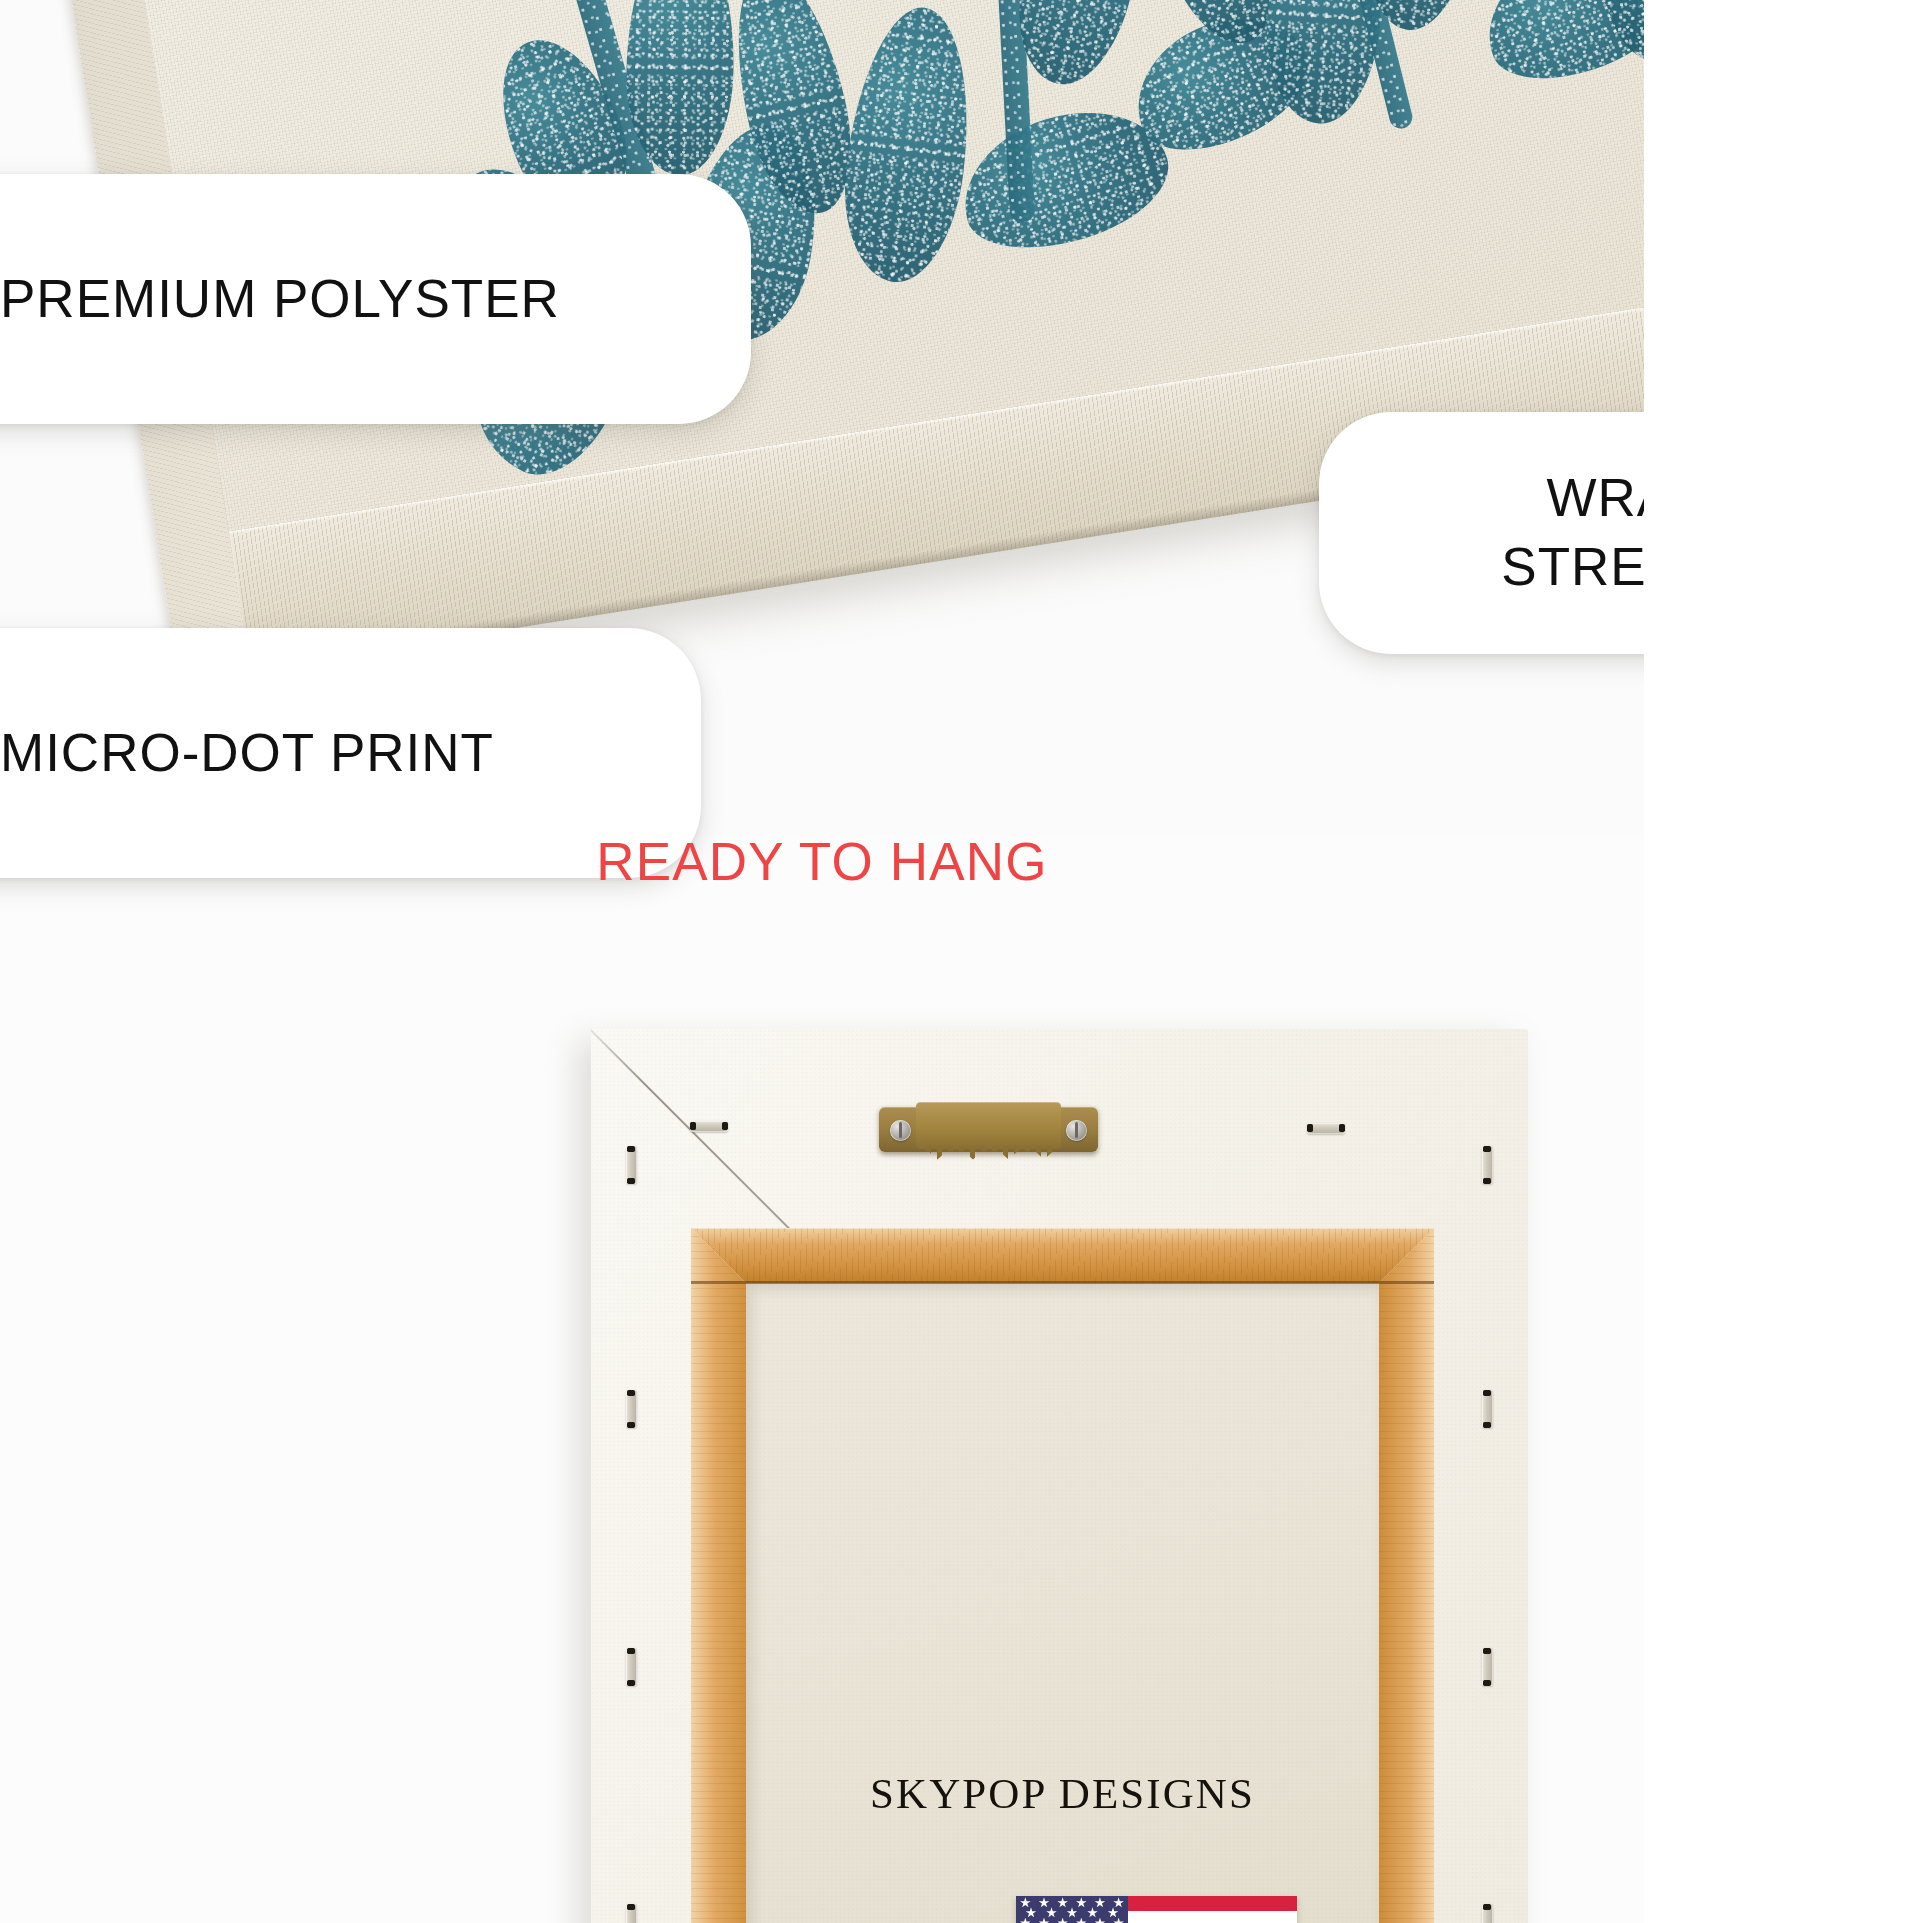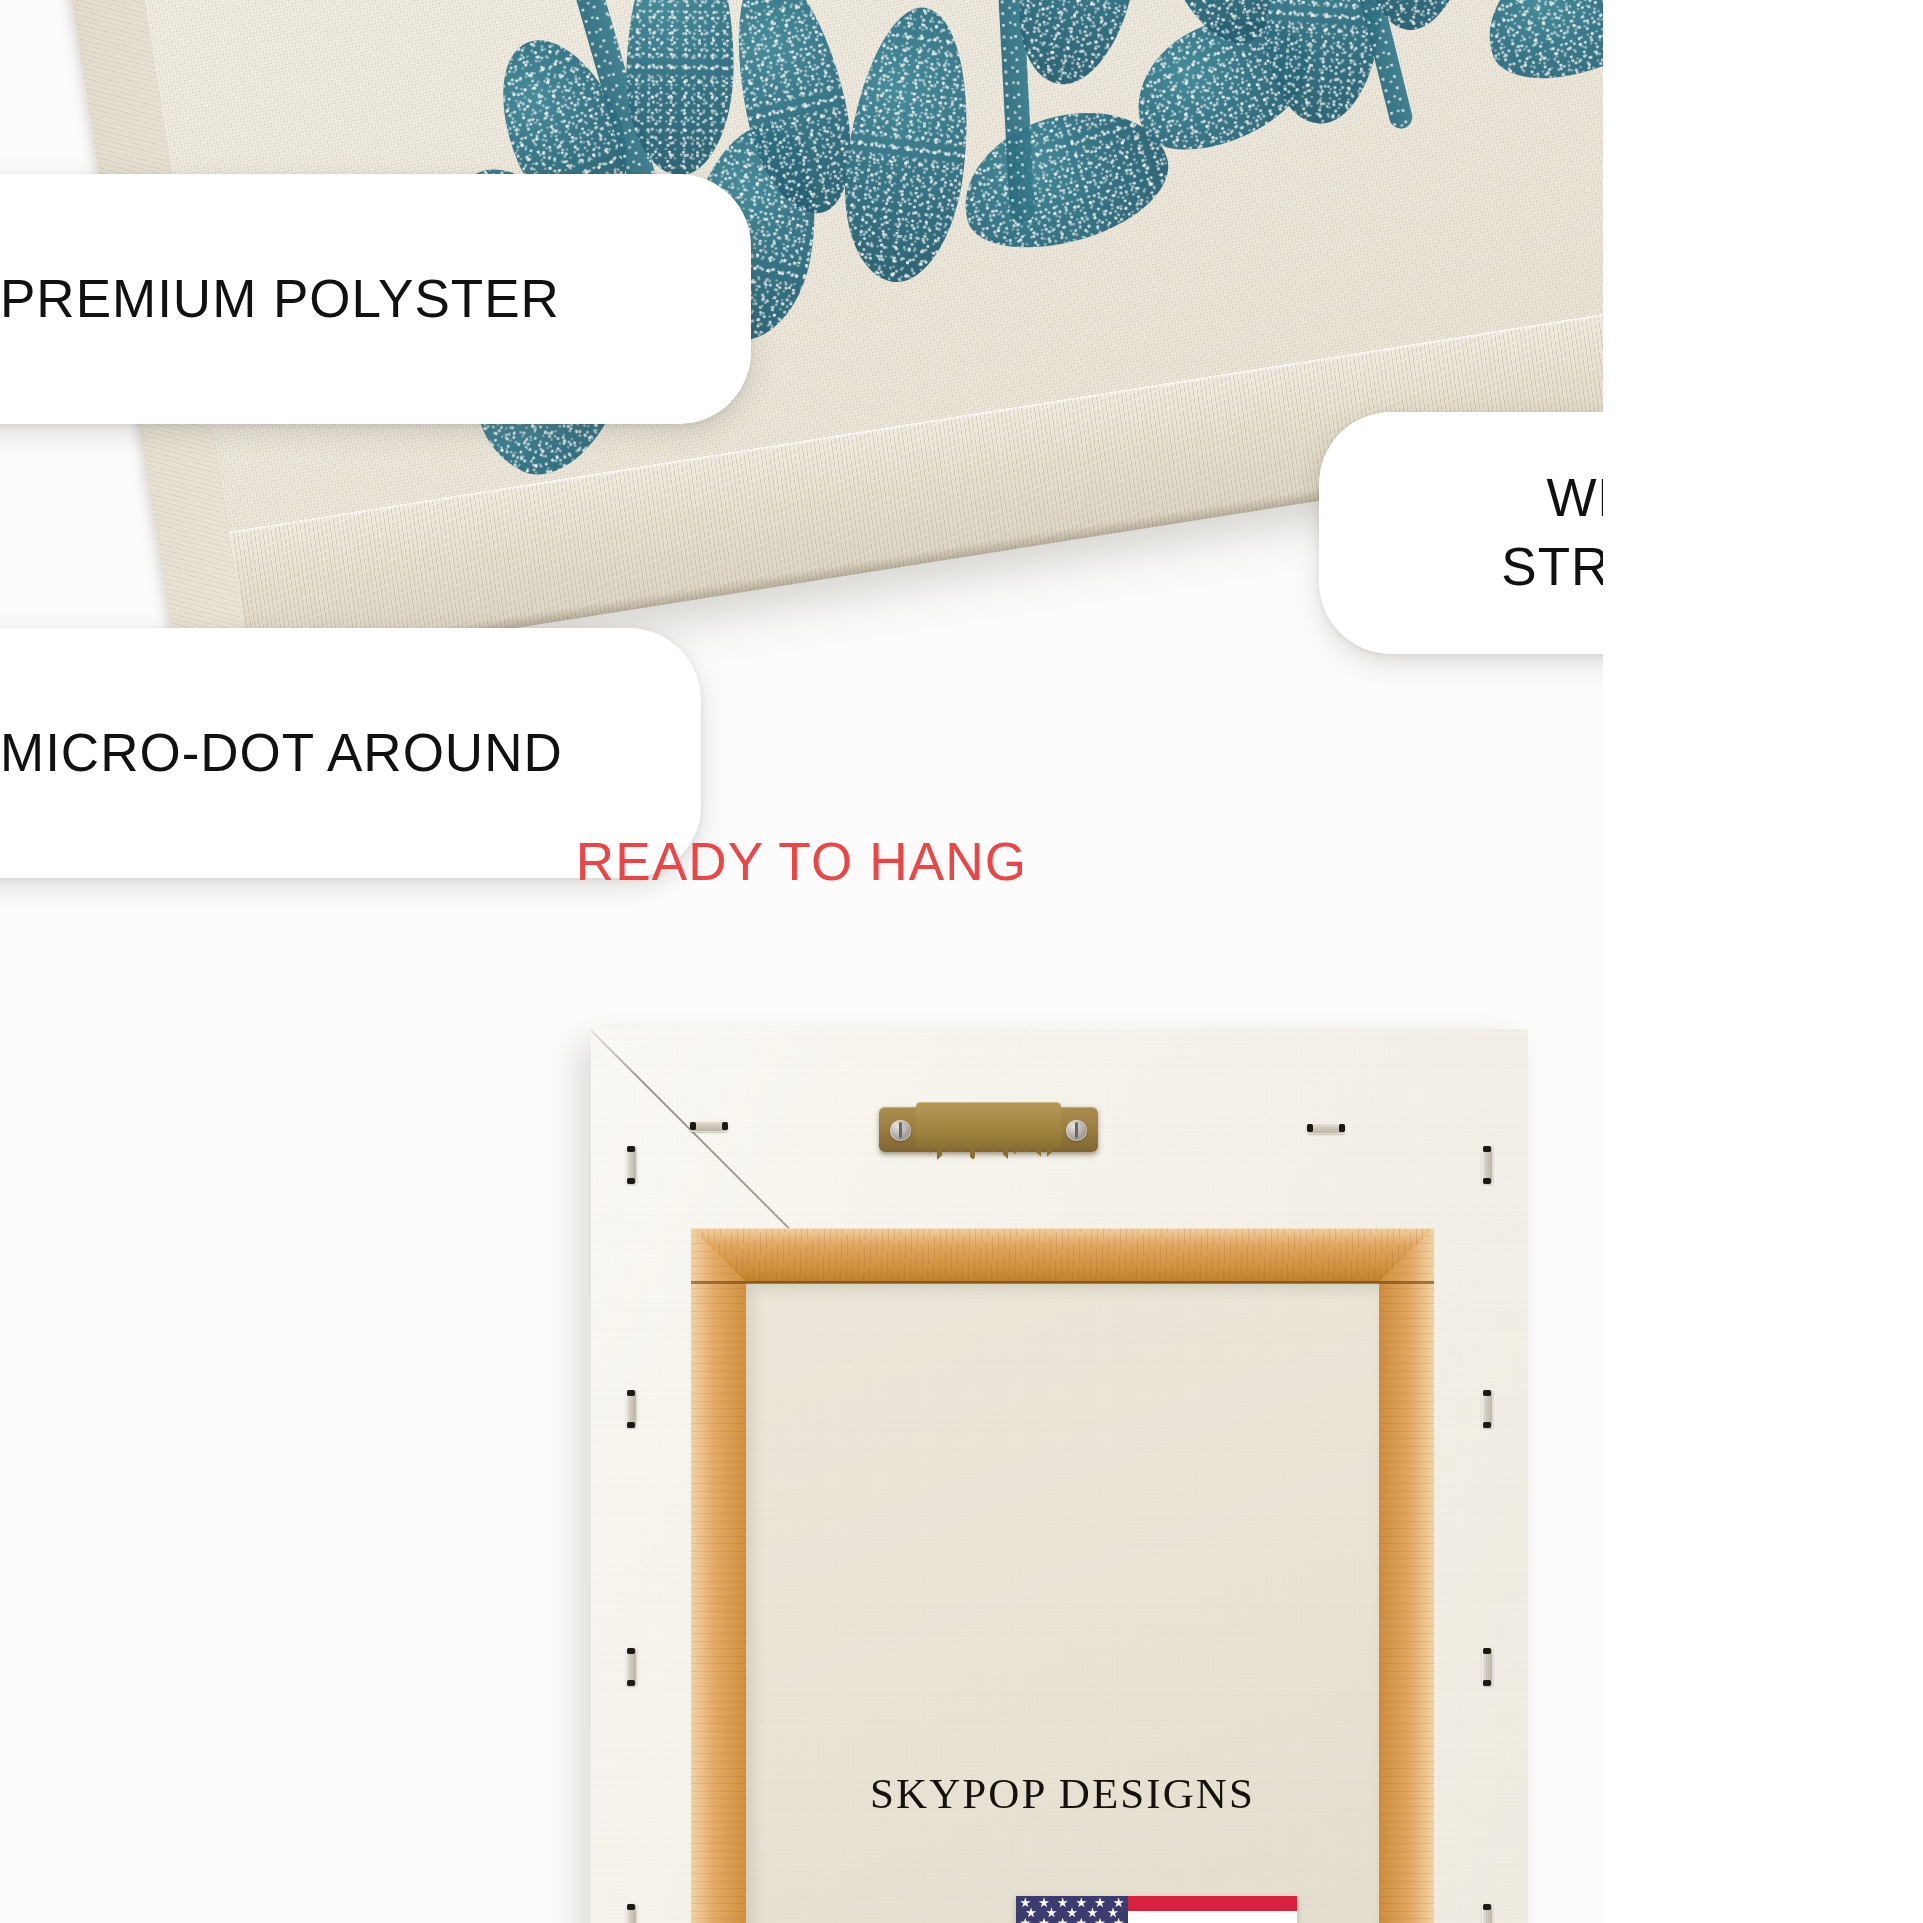--- a/index.html
+++ b/index.html
@@ -7,20 +7,21 @@
     width: 1924px; height: 1924px;
     overflow: hidden;
     background: #ffffff;
     font-family: "Liberation Sans", sans-serif;
   }
   #stage {
     position: relative;
     width: 1603px; height: 1924px;
     background: #fcfcfc;
     overflow: hidden;
+    padding-left: 41px;
   }
 
   
   .photo-top {
     position: absolute;
     left: 0; top: 0;
     width: 1924px; height: 835px;
     overflow: hidden;
     background: #fbfbfb;
   }
@@ -395,21 +396,21 @@
   <div class="badge" id="badge-polyester">
     <span>PREMIUM  POLYSTER</span>
   </div>
 
   <div class="badge" id="badge-wrapped">
     <span>WRAPPED AROUND</span>
     <span>STRETCHED CANVAS</span>
   </div>
 
   <div class="badge" id="badge-microdot">
-    <span>MICRO-DOT AROUND</span>
+    <span>MICRO-DOT PRINT</span>
   </div>
 
   <div id="caption-hooks">
     <span>READY TO HANG</span>
   </div>
 
   <div class="photo-bottom">
     <div class="canvas-back">
 
       <div class="fold"></div>

